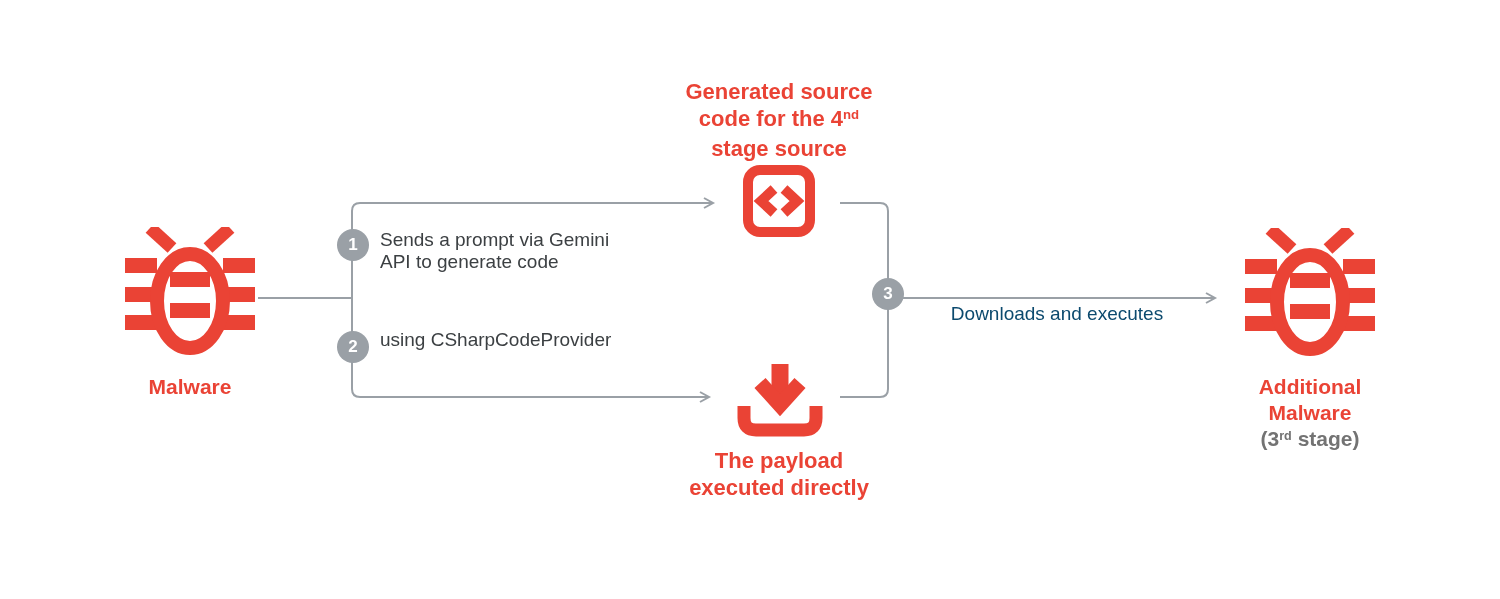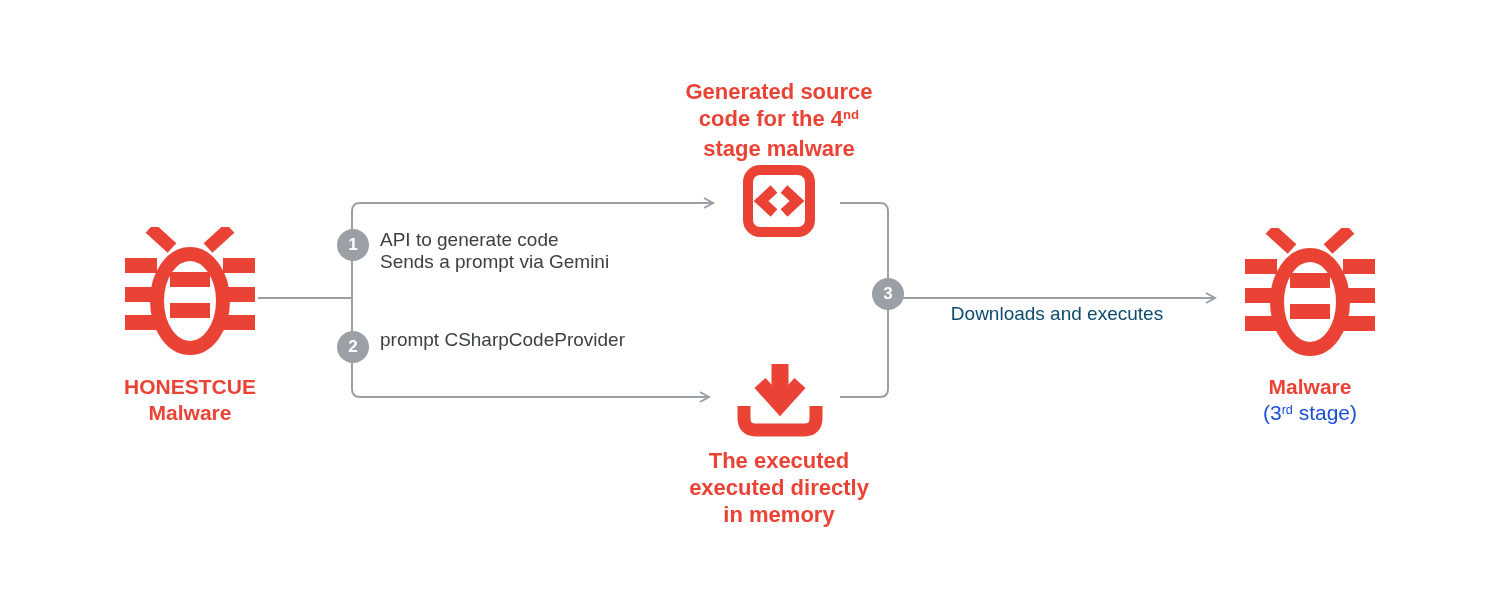--- a/index.html
+++ b/index.html
@@ -49,22 +49,22 @@
   }
   .flow-label {
     position: absolute;
     width: 300px;
     text-align: center;
     font-size: 19px;
     line-height: 22px;
     color: #0c4a6e;
   }
   .stage-note {
-    color: #1d4ed8;
-    font-weight: normal;
+    color: #737373;
+    font-weight: bold;
   }
   .sup {
     font-size: 0.6em;
     position: relative;
     top: -0.5em;
     text-align: center;
   }
 </style>
 </head>
 <body>
@@ -92,59 +92,57 @@
       <rect x="0" y="88" width="32" height="15" stroke="none"></rect>
       <rect x="98" y="31" width="32" height="15" stroke="none"></rect>
       <rect x="98" y="60" width="32" height="15" stroke="none"></rect>
       <rect x="98" y="88" width="32" height="15" stroke="none"></rect>
       <ellipse cx="65" cy="74" rx="33" ry="47" fill="none" stroke-width="14"></ellipse>
       <rect x="45" y="45" width="40" height="15" stroke="none"></rect>
       <rect x="45" y="76" width="40" height="15" stroke="none"></rect>
     </g>
   </svg>
   <div class="node-label" style="left:80px; top:374px;">
-    <div>HONESTCUE</div>
     <div>Malware</div>
   </div>
 
   <div class="badge" style="left:337px; top:229px;">1</div>
   <div class="step-text" style="left:380px; top:229px;">
+    <div>Sends a prompt via Gemini</div>
     <div>API to generate code</div>
-    <div>Sends a prompt via Gemini</div>
   </div>
 
   <div class="badge" style="left:337px; top:331px;">2</div>
   <div class="step-text" style="left:380px; top:329px;">
-    <div>prompt CSharpCodeProvider</div>
+    <div>using CSharpCodeProvider</div>
   </div>
 
   <div class="caption" style="left:629px; top:78px;">
     <div>Generated source</div>
     <div><span>code for the 4</span><span class="sup">nd</span></div>
-    <div>stage malware</div>
+    <div>stage source</div>
   </div>
   <svg class="icon-abs" style="left:743px; top:165px;" width="72" height="72" viewBox="0 0 72 72">
     <g fill="none" stroke="#EA4335">
       <rect x="5" y="5" width="62" height="62" rx="12" stroke-width="10"></rect>
       <polyline points="31,24 18,36 31,48" stroke-width="10"></polyline>
       <polyline points="41,24 54,36 41,48" stroke-width="10"></polyline>
     </g>
   </svg>
 
   <svg class="icon-abs" style="left:737px; top:362px;" width="86" height="76" viewBox="0 0 86 76">
     <g fill="none" stroke="#EA4335">
       <path d="M43 2 V32" stroke-width="17"></path>
       <polyline points="23,21 43,43 63,21" stroke-width="15"></polyline>
       <path d="M7 44 V56 Q7 68 19 68 H67 Q79 68 79 56 V44" stroke-width="13"></path>
     </g>
   </svg>
   <div class="caption" style="left:629px; top:447px;">
-    <div>The executed</div>
+    <div>The payload</div>
     <div>executed directly</div>
-    <div>in memory</div>
   </div>
 
   <div class="badge" style="left:872px; top:278px;">3</div>
   <div class="flow-label" style="left:907px; top:303px;">Downloads and executes</div>
 
   <svg class="icon-abs" style="left:1245px; top:228px;" width="130" height="128" viewBox="0 0 130 128">
     <g fill="#EA4335" stroke="#EA4335">
       <line x1="25" y1="1" x2="47" y2="21" stroke-width="13"></line>
       <line x1="105" y1="1" x2="83" y2="21" stroke-width="13"></line>
       <rect x="0" y="31" width="32" height="15" stroke="none"></rect>
@@ -152,17 +150,18 @@
       <rect x="0" y="88" width="32" height="15" stroke="none"></rect>
       <rect x="98" y="31" width="32" height="15" stroke="none"></rect>
       <rect x="98" y="60" width="32" height="15" stroke="none"></rect>
       <rect x="98" y="88" width="32" height="15" stroke="none"></rect>
       <ellipse cx="65" cy="74" rx="33" ry="47" fill="none" stroke-width="14"></ellipse>
       <rect x="45" y="45" width="40" height="15" stroke="none"></rect>
       <rect x="45" y="76" width="40" height="15" stroke="none"></rect>
     </g>
   </svg>
   <div class="node-label" style="left:1200px; top:374px;">
+    <div>Additional</div>
     <div>Malware</div>
     <div class="stage-note"><span>(3</span><span class="sup">rd</span><span> stage)</span></div>
   </div>
 
 </div>
 
 </body></html>

